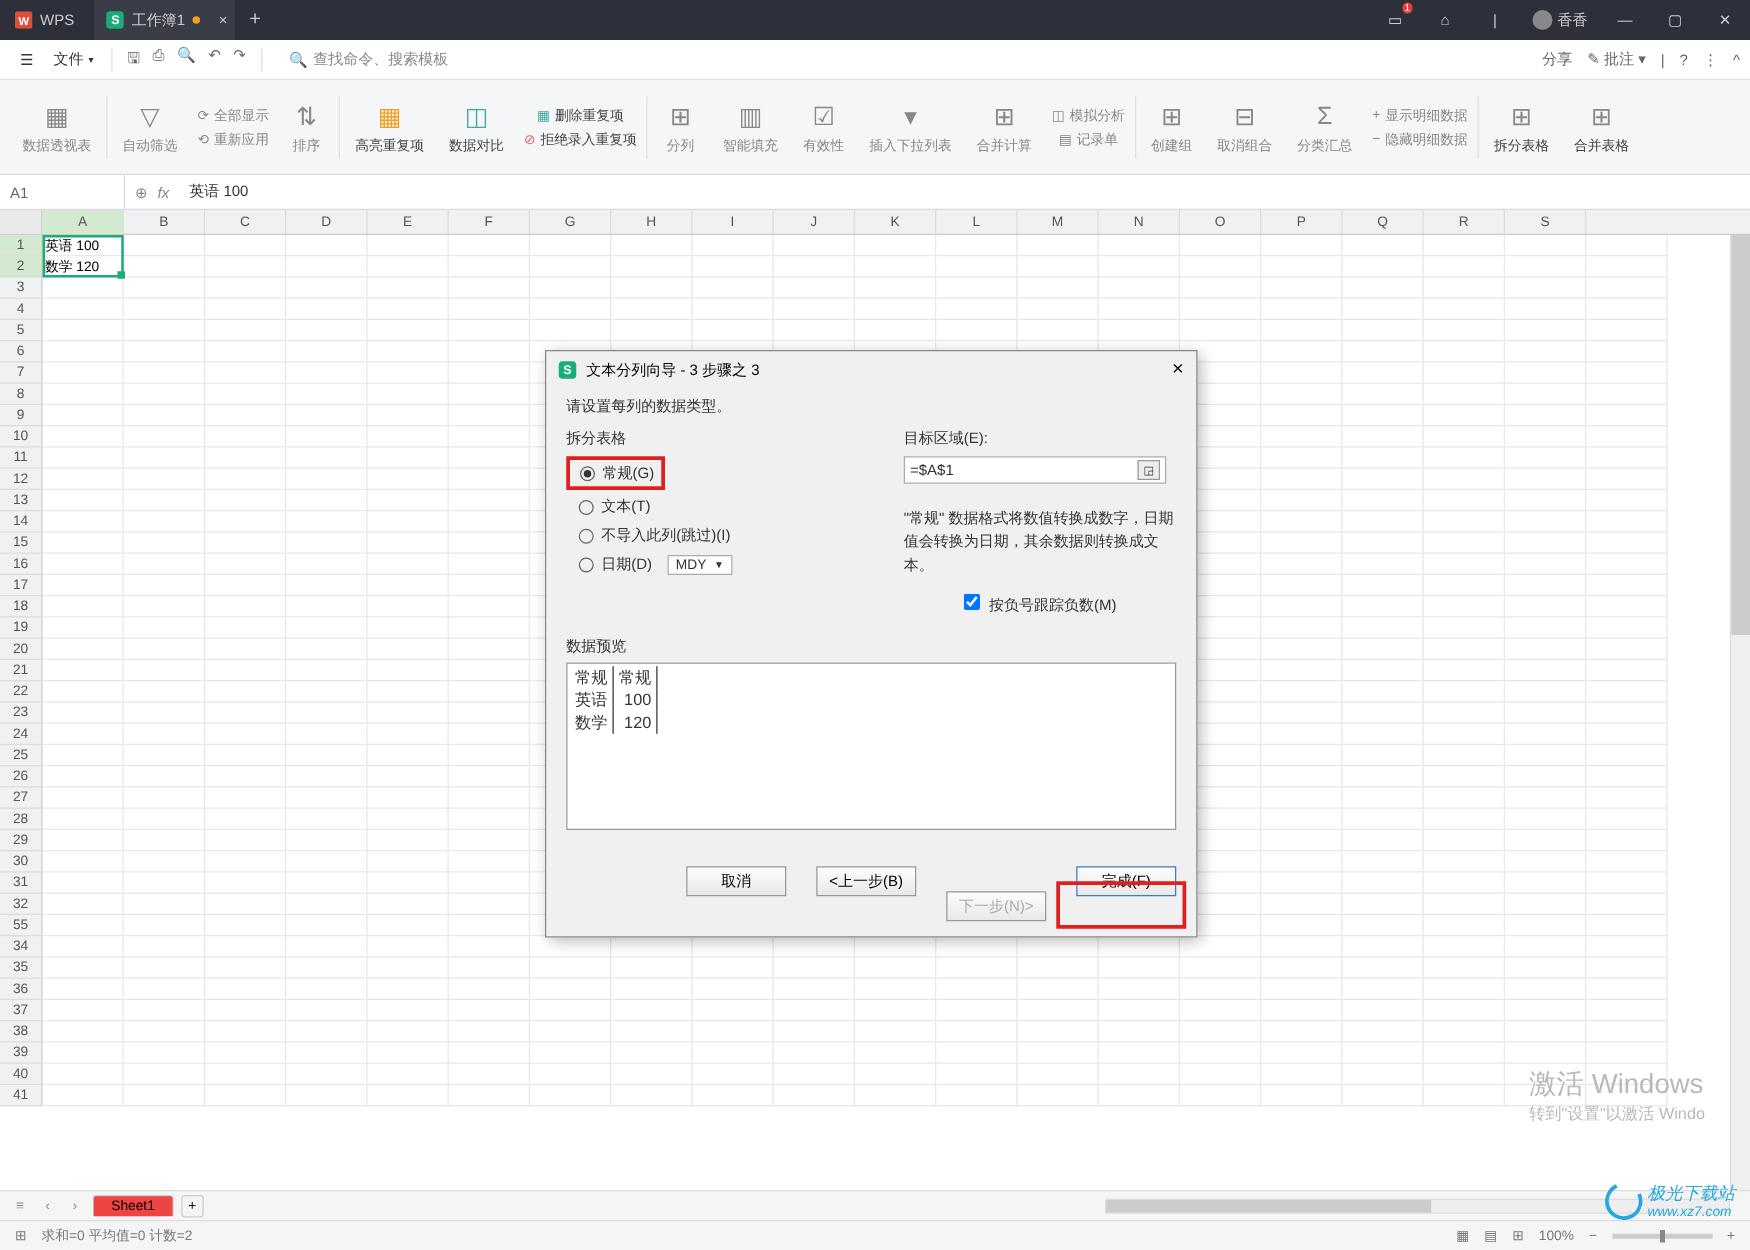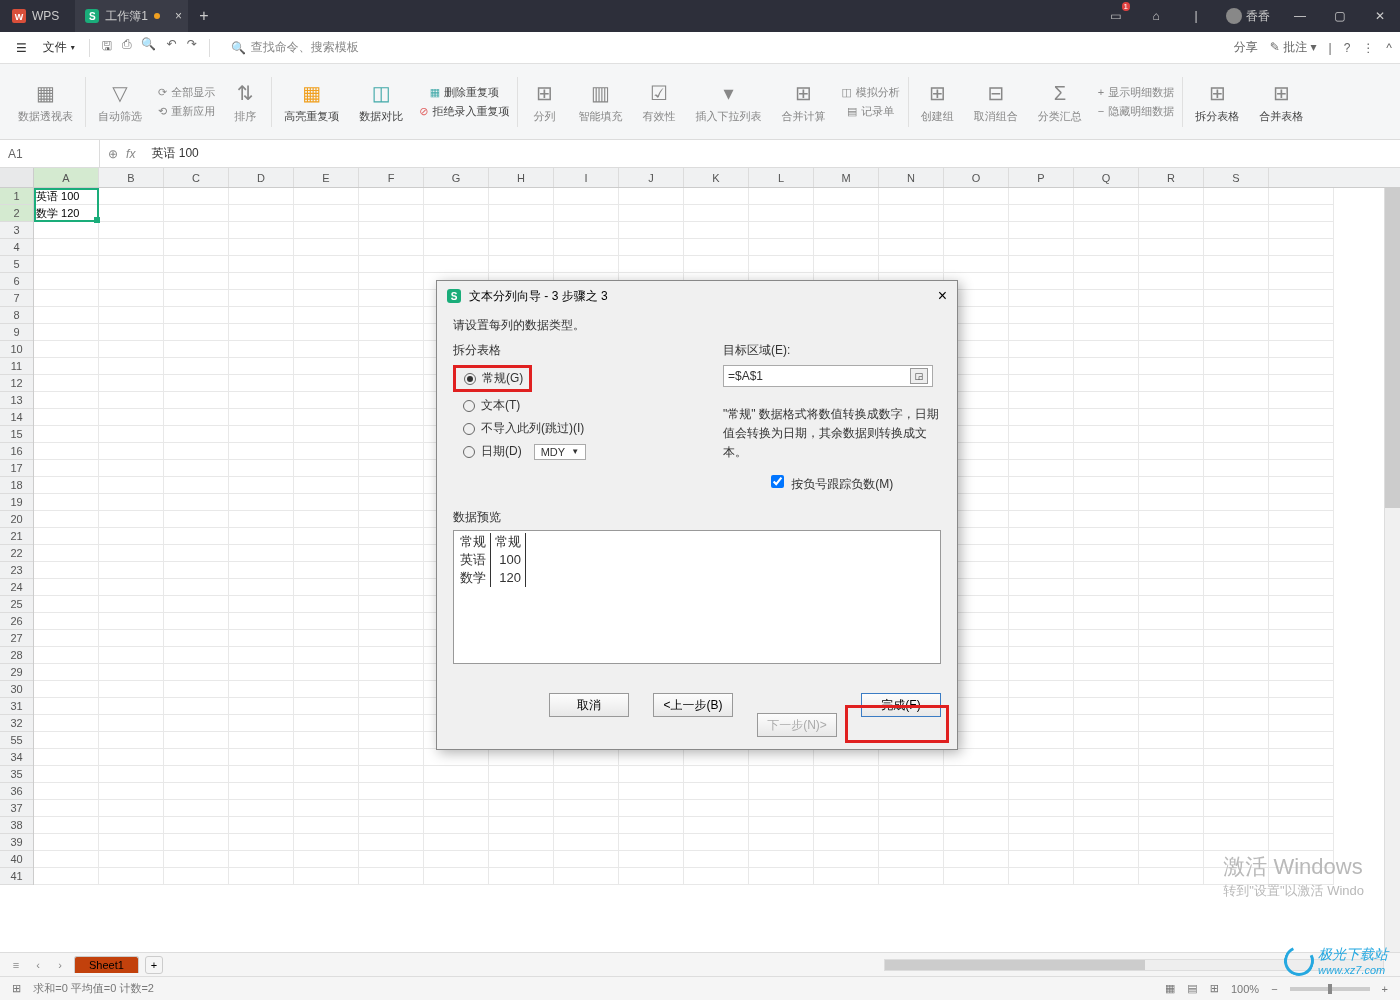--- a/index.html
+++ b/index.html
@@ -57,21 +57,21 @@
   .row-h.sel { background:#d4ead0;}
   .cells { position:relative; flex:1;}
   .cell-row { display:flex; height:17px;}
   .cell { width:65px; height:17px; border-right:1px solid #e8e8e8; border-bottom:1px solid #e8e8e8; font-size:11px; padding:0 2px; display:flex; align-items:center;}
   .active-sel { position:absolute; border:2px solid #1aad7a; left:0; top:0; width:65px; height:34px; pointer-events:none;}
   .active-sel::after { content:''; position:absolute; right:-3px; bottom:-3px; width:6px; height:6px; background:#1aad7a;}
   
   
   .sheet-tabs { height:24px; background:#f5f5f5; border-top:1px solid #ddd; display:flex; align-items:center; font-size:11px; padding:0 8px; gap:6px;}
   .sheet-tabs .nav-btn { width:16px; text-align:center; color:#888; cursor:pointer;}
-  .sheet-tabs .sheet { padding:2px 14px; background:#c2410c; border:1px solid #ccc; border-bottom:none; border-radius:3px 3px 0 0;}
+  .sheet-tabs .sheet { padding:2px 14px; background:#ef4444; border:1px solid #ccc; border-bottom:none; border-radius:3px 3px 0 0;}
   .sheet-tabs .add-sheet { width:18px; height:18px; border:1px solid #ccc; border-radius:3px; display:flex; align-items:center; justify-content:center; cursor:pointer;}
   .sheet-tabs .hscroll { flex:1; display:flex; justify-content:flex-end; padding-right:8px;}
   .hscroll-track { width:500px; height:12px; background:#eee; border:1px solid #ddd; position:relative;}
   .hscroll-thumb { position:absolute; left:0; width:260px; height:100%; background:#ccc;}
   
   
   .status-bar { height:24px; background:#f5f5f5; border-top:1px solid #ddd; display:flex; align-items:center; font-size:11px; color:#777; padding:0 12px; gap:12px;}
   .status-bar .spacer { flex:1;}
   
   

